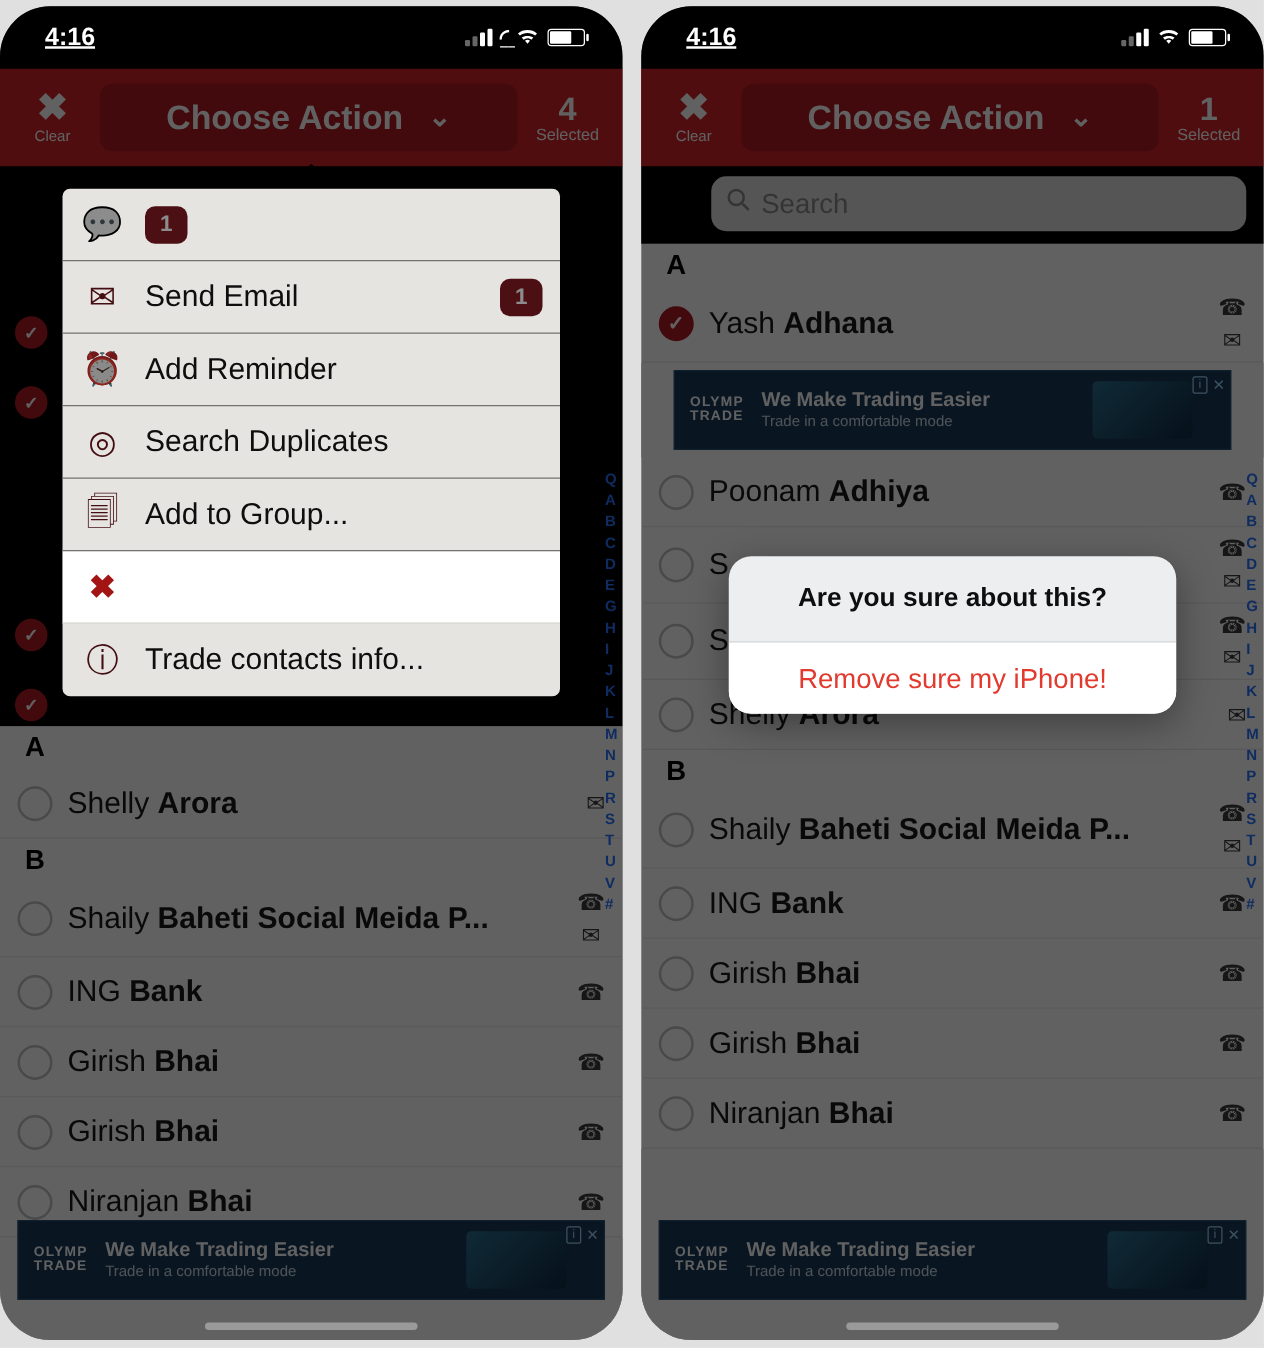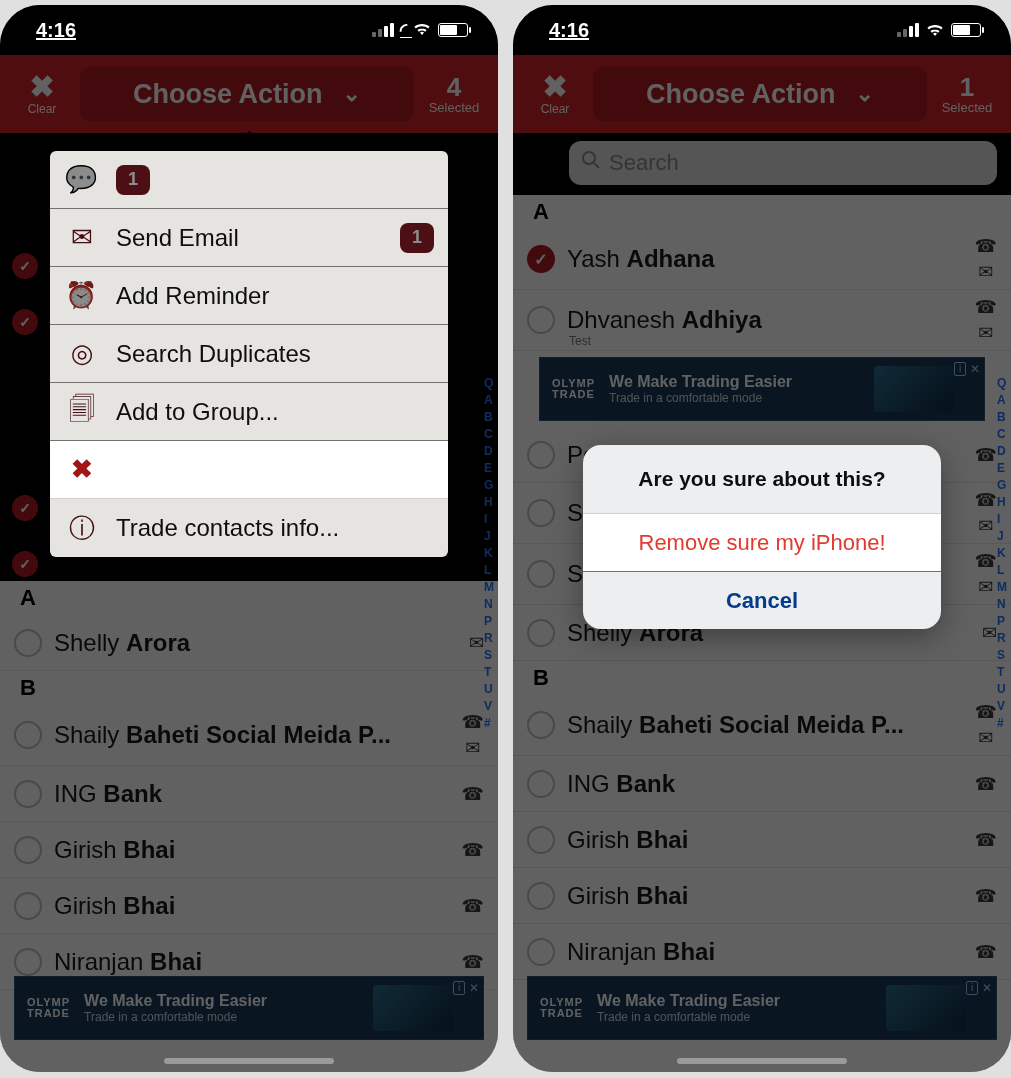--- a/index.html
+++ b/index.html
@@ -437,29 +437,20 @@
     <div class="list" id="list-right">
         <div class="section">A</div>
         <div class="row">
           <span class="radio sel"></span>
           <span class="name">Yash <b>Adhana</b></span>
           <span class="badges">
             <span class="ico-phone"></span>
             <span class="ico-mail"></span>
           </span>
         </div>
-        <div class="row">
-          <span class="radio"></span>
-          <span class="name">Dhvanesh <b>Adhiya</b></span>
-          <span class="sub">Test</span>
-          <span class="badges">
-            <span class="ico-phone"></span>
-            <span class="ico-mail"></span>
-          </span>
-        </div>
         <div class="ad" style="margin:6px 26px;">
           <div>
             <div class="logo">OLYMP</div>
             <div class="logo">TRADE</div>
           </div>
           <div class="txt">
             <div class="t1">We Make Trading Easier</div>
             <div class="t2">Trade in a comfortable mode</div>
           </div>
           <div class="art"></div>
@@ -575,21 +566,18 @@
       </div>
     </div>
 
     <div class="dim"></div>
 
     <div class="alert">
       <div class="ttl">Are you sure about this?</div>
       <div class="btn remove">
         <span>Remove sure my iPhone!</span>
       </div>
-      <div class="btn cancel">
-        <span>Cancel</span>
-      </div>
     </div>
 
     <div class="homebar"></div>
   </div>
 
 </div>
 
 </body></html>

